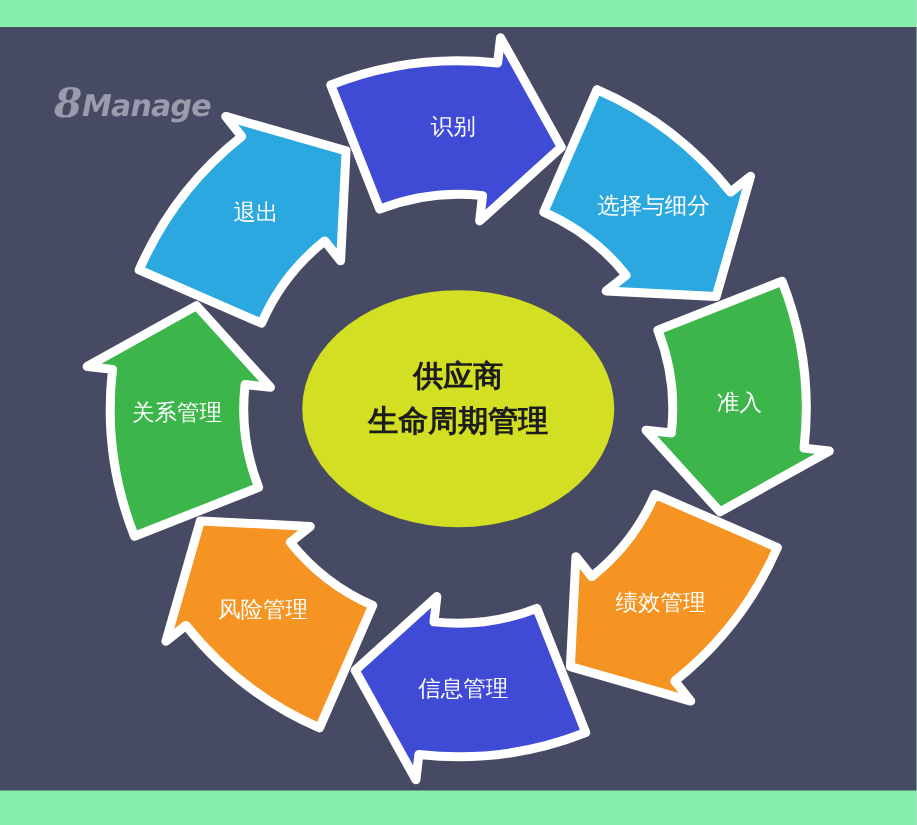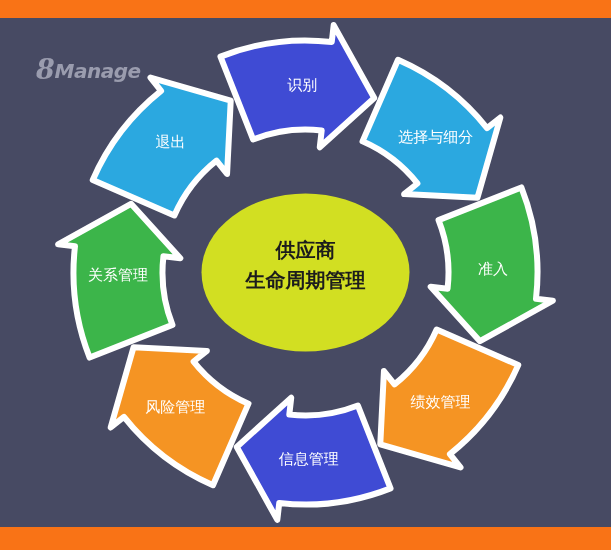--- a/index.html
+++ b/index.html
@@ -10,21 +10,21 @@
   body {
     width: 611px;
     height: 550px;
     font-family: "DejaVu Sans", "Liberation Sans", sans-serif;
     overflow: hidden;
   }
   #canvas {
     position: relative;
     width: 611px;
     height: 550px;
-    background: #f97316;
+    background: #86efac;
   }
   #stage {
     position: absolute;
     left: 0;
     top: 18px;
     width: 611px;
     height: 509px;
     background: #474a63;
     overflow: hidden;
   }

